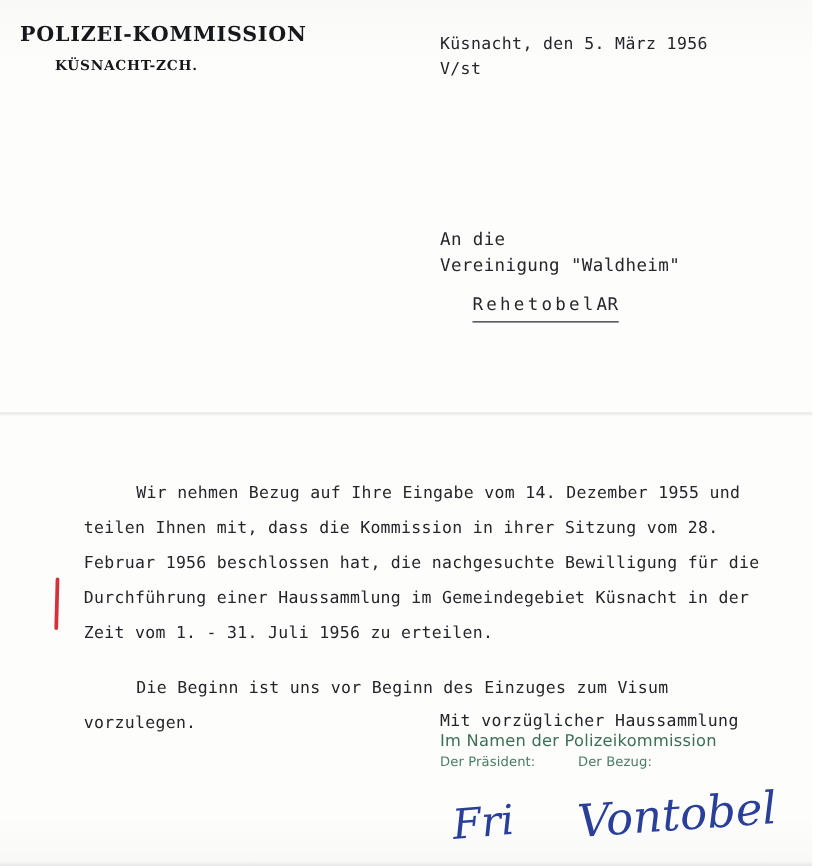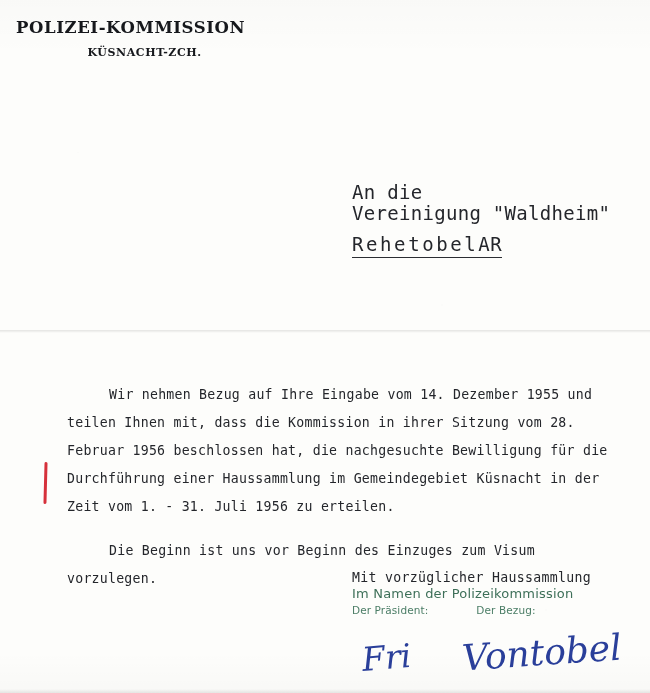--- a/index.html
+++ b/index.html
@@ -40,21 +40,20 @@
 
   
   .letterhead {
     position: absolute;
     left: 16px;
     top: 18px;
     font-family: "DejaVu Serif", serif;
     font-weight: bold;
     letter-spacing: 0.6px;
     color: #16181c;
-    text-align: center;
   }
   .letterhead .line1 {
     font-size: 16.5px;
     line-height: 20px;
   }
   .letterhead .line2 {
     font-size: 11px;
     line-height: 20px;
     margin-top: 5px;
     padding-left: 28px;
@@ -69,31 +68,32 @@
     line-height: 20px;
     letter-spacing: 0.3px;
     color: #24262b;
   }
 
   
   .addressee {
     position: absolute;
     left: 352px;
     top: 182px;
-    font-size: 19px;
+    font-size: 14px;
     line-height: 21px;
     letter-spacing: 0.3px;
     color: #24262b;
   }
   .addressee .city {
     margin-top: 10px;
     letter-spacing: 2.6px;
     display: inline-block;
     border-bottom: 1.4px solid #2b2d32;
     padding-bottom: 2px;
+    margin-left: 26px;
   }
   .addressee .city .suffix {
     letter-spacing: 0.4px;
   }
 
   
   .fold {
     position: absolute;
     left: 0;
     right: 0;
@@ -155,21 +155,21 @@
     font-family: "DejaVu Sans", sans-serif;
     color: #3d6f58;
   }
   .stamp .stamp-title {
     font-size: 13px;
     letter-spacing: 0.2px;
   }
   .stamp .stamp-row {
     margin-top: 3px;
     display: flex;
-    gap: 48px;
+    gap: 34px;
     font-size: 10.5px;
     letter-spacing: 0.1px;
     color: #4b7d66;
   }
 
   .sig-wrap {
     position: absolute;
     left: 352px;
     top: 636px;
     width: 275px;
@@ -210,20 +210,24 @@
 
 <div class="page">
 
   <div class="grain"></div>
 
   <div class="letterhead">
     <div class="line1">POLIZEI-KOMMISSION</div>
     <div class="line2">KÜSNACHT-ZCH.</div>
   </div>
 
+  <div class="dateblock">
+    <div>Küsnacht, den 5. März 1956</div>
+    <div>V/st</div>
+  </div>
 
   <div class="addressee">
     <div>An die</div>
     <div>Vereinigung "Waldheim"</div>
     <div class="city"><span>Rehetobel</span><span class="suffix">AR</span></div>
   </div>
 
   <div class="fold"></div>
 
   <div class="body-text">

